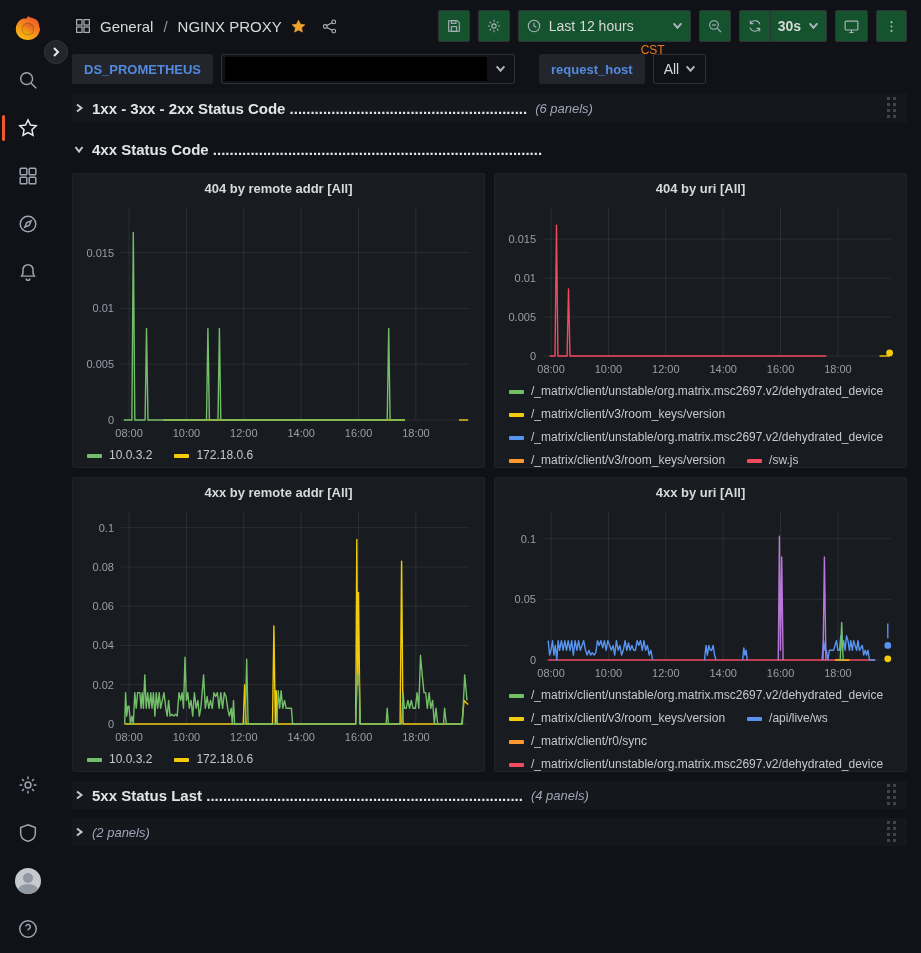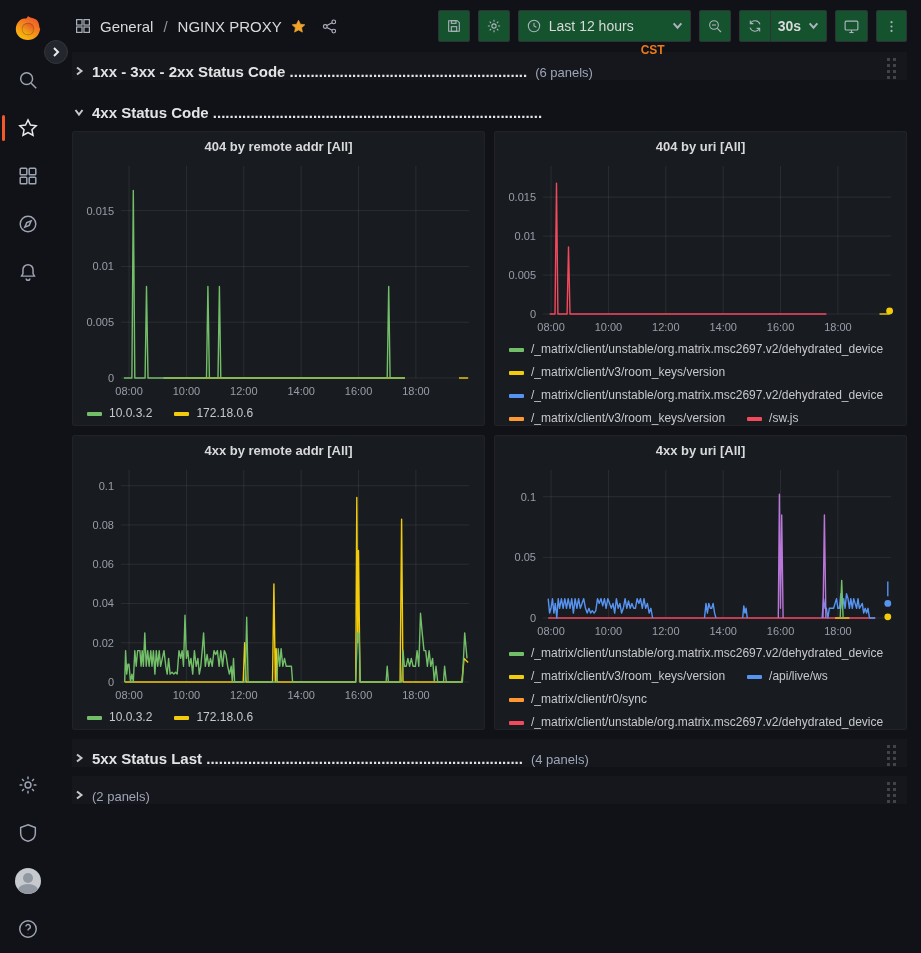--- a/index.html
+++ b/index.html
@@ -33,41 +33,41 @@
   .grid-ic svg, .share-ic svg { stroke:#aeb4bf; fill:none; stroke-width:1.6; }
   .star-fav svg { fill:#efa42c; stroke:#efa42c; }
 
   .toolbar { display:flex; align-items:center; gap:8px; }
   .tb-btn { height:32px; min-width:32px; padding:0 7px; background:#14532d; border:1px solid #2f3237; border-radius:2px;
             display:flex; align-items:center; justify-content:center; gap:7px; cursor:pointer; color:#d8d9da; font-size:14px; }
   .tb-btn svg { stroke:#aeb4bf; fill:none; stroke-width:1.6; }
   .tb-group { display:flex; }
   .tb-group .tb-btn:first-child { border-radius:2px 0 0 2px; }
   .tb-group .tb-btn:last-child { border-radius:0 2px 2px 0; border-left:none;font-weight:bold; }
-  .tz { color:#eb7b18; font-size:12px; font-weight:700;margin-top:48px; }
+  .tz { color:#eb7b18; font-size:12px; font-weight:400;margin-top:48px; }
   .caret svg { stroke:#aeb4bf; fill:none; stroke-width:1.8; }
 
   
   .submenu { display:flex; align-items:center; padding:2px 14px 10px 16px; gap:8px; }
   .var-label { height:30px; display:flex; align-items:center; padding:0 12px; background:#22252b; border-radius:2px;
                color:#538ade; font-size:13px; font-weight:700; cursor:default; }
   .var-select { height:30px; display:flex; align-items:center; border:1px solid #2f3237; border-radius:2px;
                 background:#111217; cursor:pointer; }
   .redacted { width:262px; height:24px; background:#000; margin:0 6px 0 3px; }
   .var-select .caret { padding:0 8px 0 2px; }
   .gap16 { width:8px; }
   .all-select { padding-left:10px; color:#d8d9da; font-size:14px; }
 
   
   .content { padding:0 14px 0 16px; }
-  .dash-row { height:28px; display:flex; align-items:flex-end; gap:8px; cursor:pointer; padding:0 4px 0 2px; }
+  .dash-row { height:28px; display:flex; align-items:center; gap:8px; cursor:pointer; padding:0 4px 0 2px; }
   .dash-row.banded { background:#16171c; }
   .row-chev svg { stroke:#c7c8cc; fill:none; stroke-width:2; }
   .row-title { font-size:15px; font-weight:700; color:#e3e4e6; white-space:nowrap; overflow:hidden; }
-  .row-count { font-size:13px; color:#9da5b8; white-space:nowrap; }
+  .row-count { font-size:13px; font-style:italic; color:#9da5b8; white-space:nowrap; }
   .row-spacer { flex:1; }
   .drag-dots { display:grid; grid-template-columns:repeat(2, 4px); grid-auto-rows:4px; gap:2px; margin-right:6px; }
   .drag-dots i { width:3px; height:3px; background:#41434a; }
 
   .panels { display:grid; grid-template-columns:1fr 1fr; gap:9px; margin:10px 0 0 0; }
   .panel { width:413px; height:295px; background:#181b1f; border:1px solid #202226; border-radius:2px;
            overflow:hidden; padding:0 8px; }
   .panel-title { height:28px; display:flex; align-items:center; justify-content:center;
                  font-size:13px; font-weight:700; color:#d8d9da; cursor:pointer; }
   .chart { }
@@ -253,20 +253,41 @@
       <div class="tb-btn" style="min-width:28px;">
         <svg width="15" height="15" viewBox="0 0 24 24">
           <circle cx="12" cy="5" r="1.7" fill="#aeb4bf" stroke="none"></circle>
             <circle cx="12" cy="12" r="1.7" fill="#aeb4bf" stroke="none"></circle>
             <circle cx="12" cy="19" r="1.7" fill="#aeb4bf" stroke="none"></circle>
         </svg>
       </div>
     </div>
   </div>
 
+  <div class="submenu">
+    <div class="var-label">DS_PROMETHEUS</div>
+    <div class="var-select">
+      <span class="redacted"></span>
+      <span class="caret">
+        <svg width="11" height="11" viewBox="0 0 10 10">
+            <polyline points="1.5,3 5,7 8.5,3" fill="none"></polyline>
+          </svg>
+      </span>
+    </div>
+    <span class="gap16"></span>
+    <div class="var-label">request_host</div>
+    <div class="var-select">
+      <span class="all-select">All</span>
+      <span class="caret" style="padding:0 9px 0 6px;">
+        <svg width="11" height="11" viewBox="0 0 10 10">
+            <polyline points="1.5,3 5,7 8.5,3" fill="none"></polyline>
+          </svg>
+      </span>
+    </div>
+  </div>
 
   <div class="content">
 
     <div class="dash-row banded">
       <span class="row-chev">
         <svg width="10" height="10" viewBox="0 0 10 10">
             <polyline points="3,1.5 7.5,5 3,8.5"></polyline>
           </svg>
       </span>
       <span class="row-title">1xx - 3xx - 2xx Status Code .........................................................</span>

